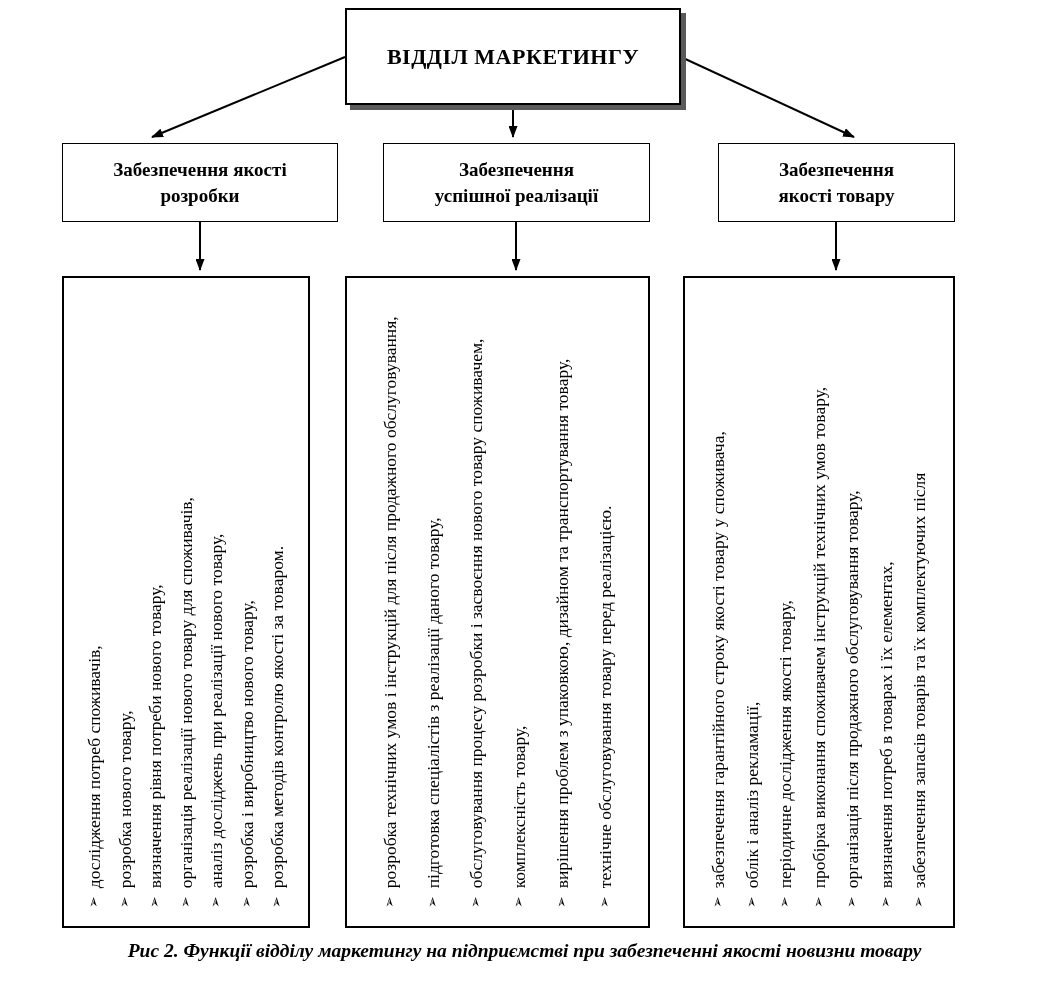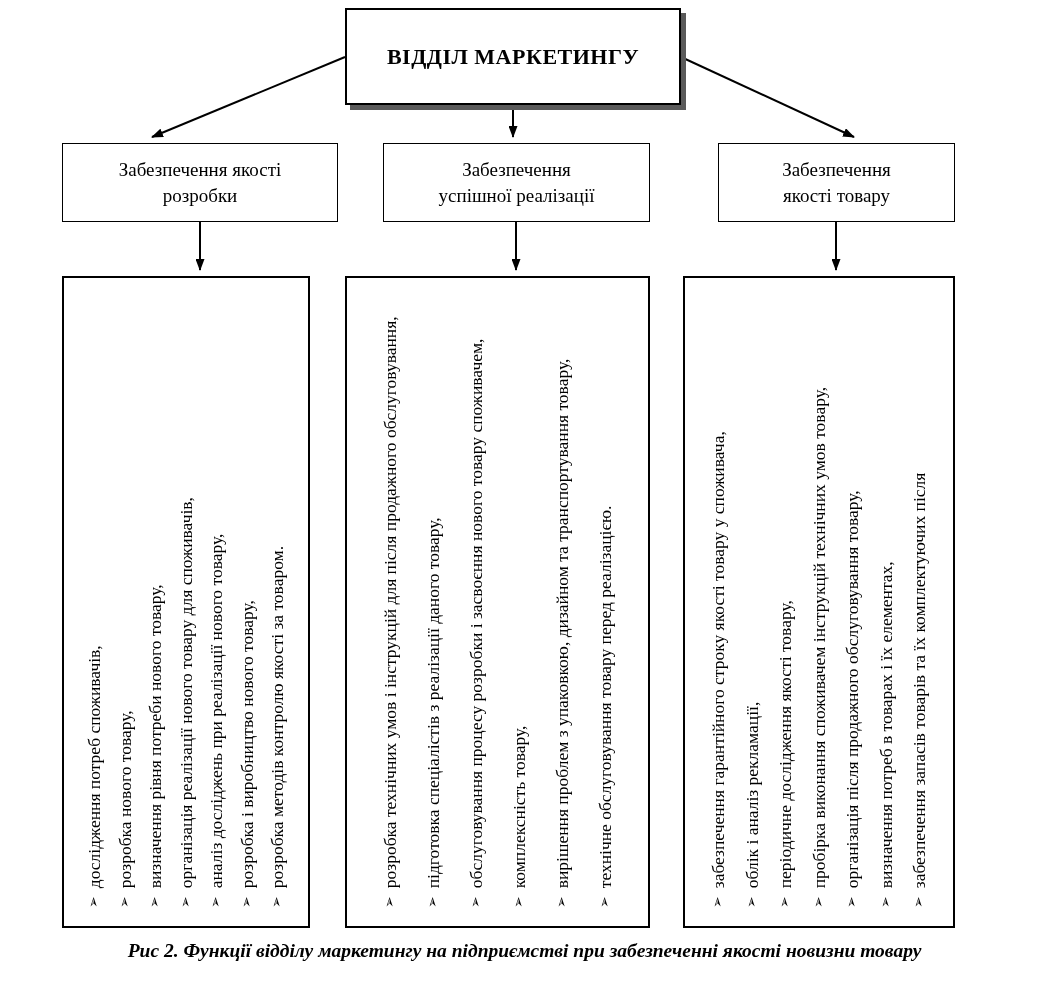--- a/index.html
+++ b/index.html
@@ -33,21 +33,21 @@
     left: 345px; top: 8px;
     width: 336px; height: 97px;
     box-shadow: 5px 5px 0 #5a5a5a;
     font-weight: bold;
     font-size: 22px;
     letter-spacing: 0.5px;
     justify-content: center;
   }
   .head {
     border-width: 1.5px;
-    font-weight: normal;
+    font-weight: bold;
     font-size: 19px;
     line-height: 1.35;
     white-space: pre-line;
   }
   .h1 { left: 62px;  top: 143px; width: 276px; height: 79px; }
   .h2 { left: 383px; top: 143px; width: 267px; height: 79px; }
   .h3 { left: 718px; top: 143px; width: 237px; height: 79px; }
   .detail {
     border-width: 2px;
     display: block;

